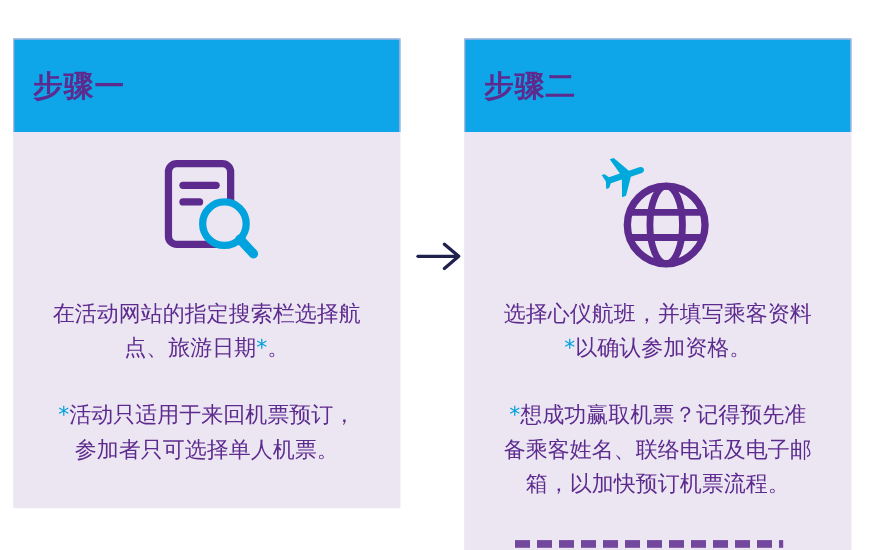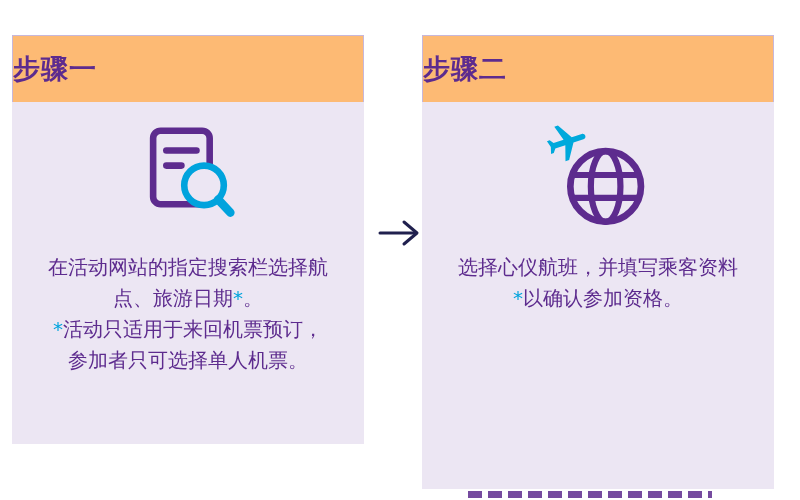--- a/index.html
+++ b/index.html
@@ -4,25 +4,26 @@
 <style>
   html,body { margin:0; padding:0; background:#ffffff; }
   body { font-family:"DejaVu Sans", sans-serif; }
   .page { position:relative; width:800px; height:500px; background:#ffffff; overflow:hidden; }
 
   .card { position:absolute; top:35px; width:352px; }
   .card-left  { left:12px; }
   .card-right { left:422px; }
 
   .card-header {
-    background:#fdba74;
+    background:#0ea5e9;
     border:1px solid #c7b7da;
     border-bottom:none;
-    height:67px;
+    height:85px;
     display:flex; align-items:center;
+    padding-left:17px;
     box-sizing:border-box;
   }
   .card-title {
     margin:0;
     font-size:27px;
     font-weight:bold;
     color:#5d2b8e;
     letter-spacing:1px;
   }
 
@@ -43,21 +44,21 @@
 
   .para {
     width:284px;
     margin:0 auto;
     font-size:20px;
     line-height:1.55;
     letter-spacing:0;
     color:#5d2b8e;
     text-align:center;
   }
-  .para + .para { }
+  .para + .para { margin-top:30px; }
   .accent { color:#00a3dd; }
 
   .arrow {
     position:absolute;
     left:377px; top:217px;
     width:48px; height:32px;
   }
 
   .cutoff {
     position:absolute;
@@ -110,18 +111,19 @@
             <ellipse cx="74" cy="68" rx="15.5" ry="37" stroke-width="6.5"></ellipse>
             <line x1="39" y1="56" x2="109" y2="56" stroke-width="6.5"></line>
             <line x1="39" y1="80" x2="109" y2="80" stroke-width="6.5"></line>
           </g>
           <g transform="translate(10,-2) scale(2)">
             <path transform="rotate(72 12 12)" fill="#00a9dc" d="M21 16v-2l-8-5V3.5c0-.83-.67-1.5-1.5-1.5S10 2.67 10 3.5V9l-8 5v2l8-2.5V19l-2 1.5V22l3.5-1 3.5 1v-1.5L13 19v-5.5l8 2.5z"></path>
           </g>
         </svg>
       </div>
       <p class="para"><span>选择心仪航班，并填写乘客资料</span><span class="accent">*</span><span>以确认参加资格。</span></p>
+      <p class="para"><span class="accent">*</span><span>想成功赢取机票？记得预先准备乘客姓名、联络电话及电子邮箱，以加快预订机票流程。</span></p>
     </div>
   </section>
 
   <div class="cutoff"></div>
 
 </div>
 
 </body></html>

